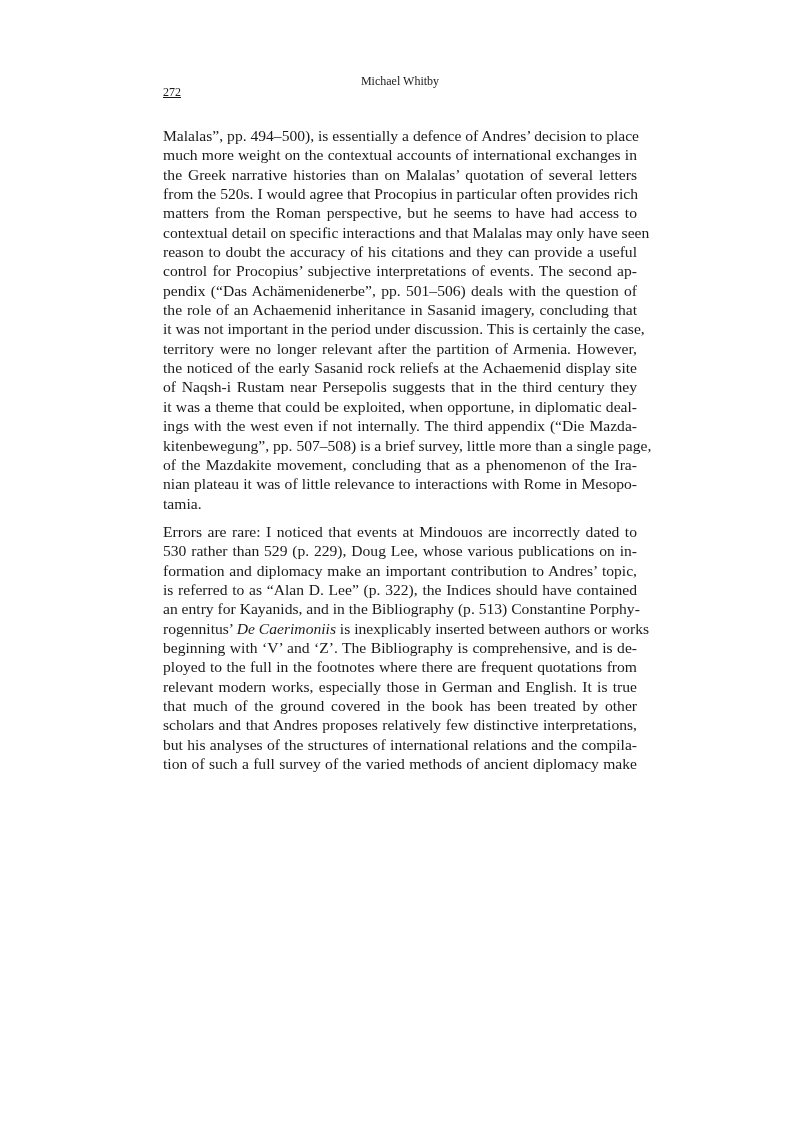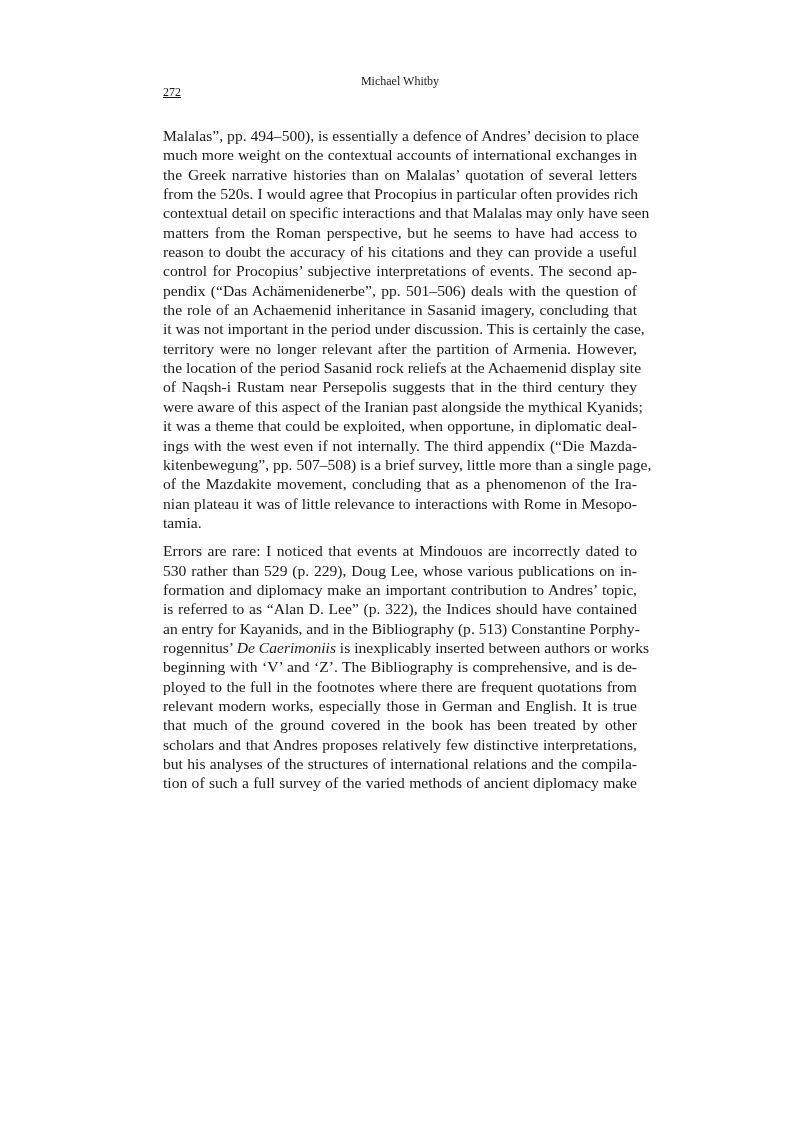--- a/index.html
+++ b/index.html
@@ -68,31 +68,30 @@
   <span class="page-number">272</span>
   <span class="running-title">Michael Whitby</span>
 </div>
 
 <div class="body-text">
   <div class="para" id="para-0">
       <span class="line">Malalas”, pp. 494–500), is essentially a defence of Andres’ decision to place</span>
       <span class="line">much more weight on the contextual accounts of international exchanges in</span>
       <span class="line">the Greek narrative histories than on Malalas’ quotation of several letters</span>
       <span class="line">from the 520s. I would agree that Procopius in particular often provides rich</span>
+      <span class="line">matters from the Roman perspective, but he seems to have had access to</span>
       <span class="line">contextual detail on specific interactions and that Malalas may only have seen</span>
-      <span class="line">matters from the Roman perspective, but he seems to have had access to</span>
       <span class="line">reason to doubt the accuracy of his citations and they can provide a useful</span>
       <span class="line">control for Procopius’ subjective interpretations of events. The second ap-</span>
       <span class="line">pendix (“Das Achämenidenerbe”, pp. 501–506) deals with the question of</span>
       <span class="line">the role of an Achaemenid inheritance in Sasanid imagery, concluding that</span>
       <span class="line">it was not important in the period under discussion. This is certainly the case,</span>
       <span class="line">territory were no longer relevant after the partition of Armenia. However,</span>
-      <span class="line">the location of the period Sasanid rock reliefs at the Achaemenid display site</span>
+      <span class="line">the noticed of the early Sasanid rock reliefs at the Achaemenid display site</span>
       <span class="line">of Naqsh-i Rustam near Persepolis suggests that in the third century they</span>
-      <span class="line">were aware of this aspect of the Iranian past alongside the mythical Kyanids;</span>
       <span class="line">it was a theme that could be exploited, when opportune, in diplomatic deal-</span>
       <span class="line">ings with the west even if not internally. The third appendix (“Die Mazda-</span>
       <span class="line">kitenbewegung”, pp. 507–508) is a brief survey, little more than a single page,</span>
       <span class="line">of the Mazdakite movement, concluding that as a phenomenon of the Ira-</span>
       <span class="line">nian plateau it was of little relevance to interactions with Rome in Mesopo-</span>
       <span class="line last">tamia.</span>
     </div>
   <div class="para" id="para-1">
       <span class="line">Errors are rare: I noticed that events at Mindouos are incorrectly dated to</span>
       <span class="line">530 rather than 529 (p. 229), Doug Lee, whose various publications on in-</span>

